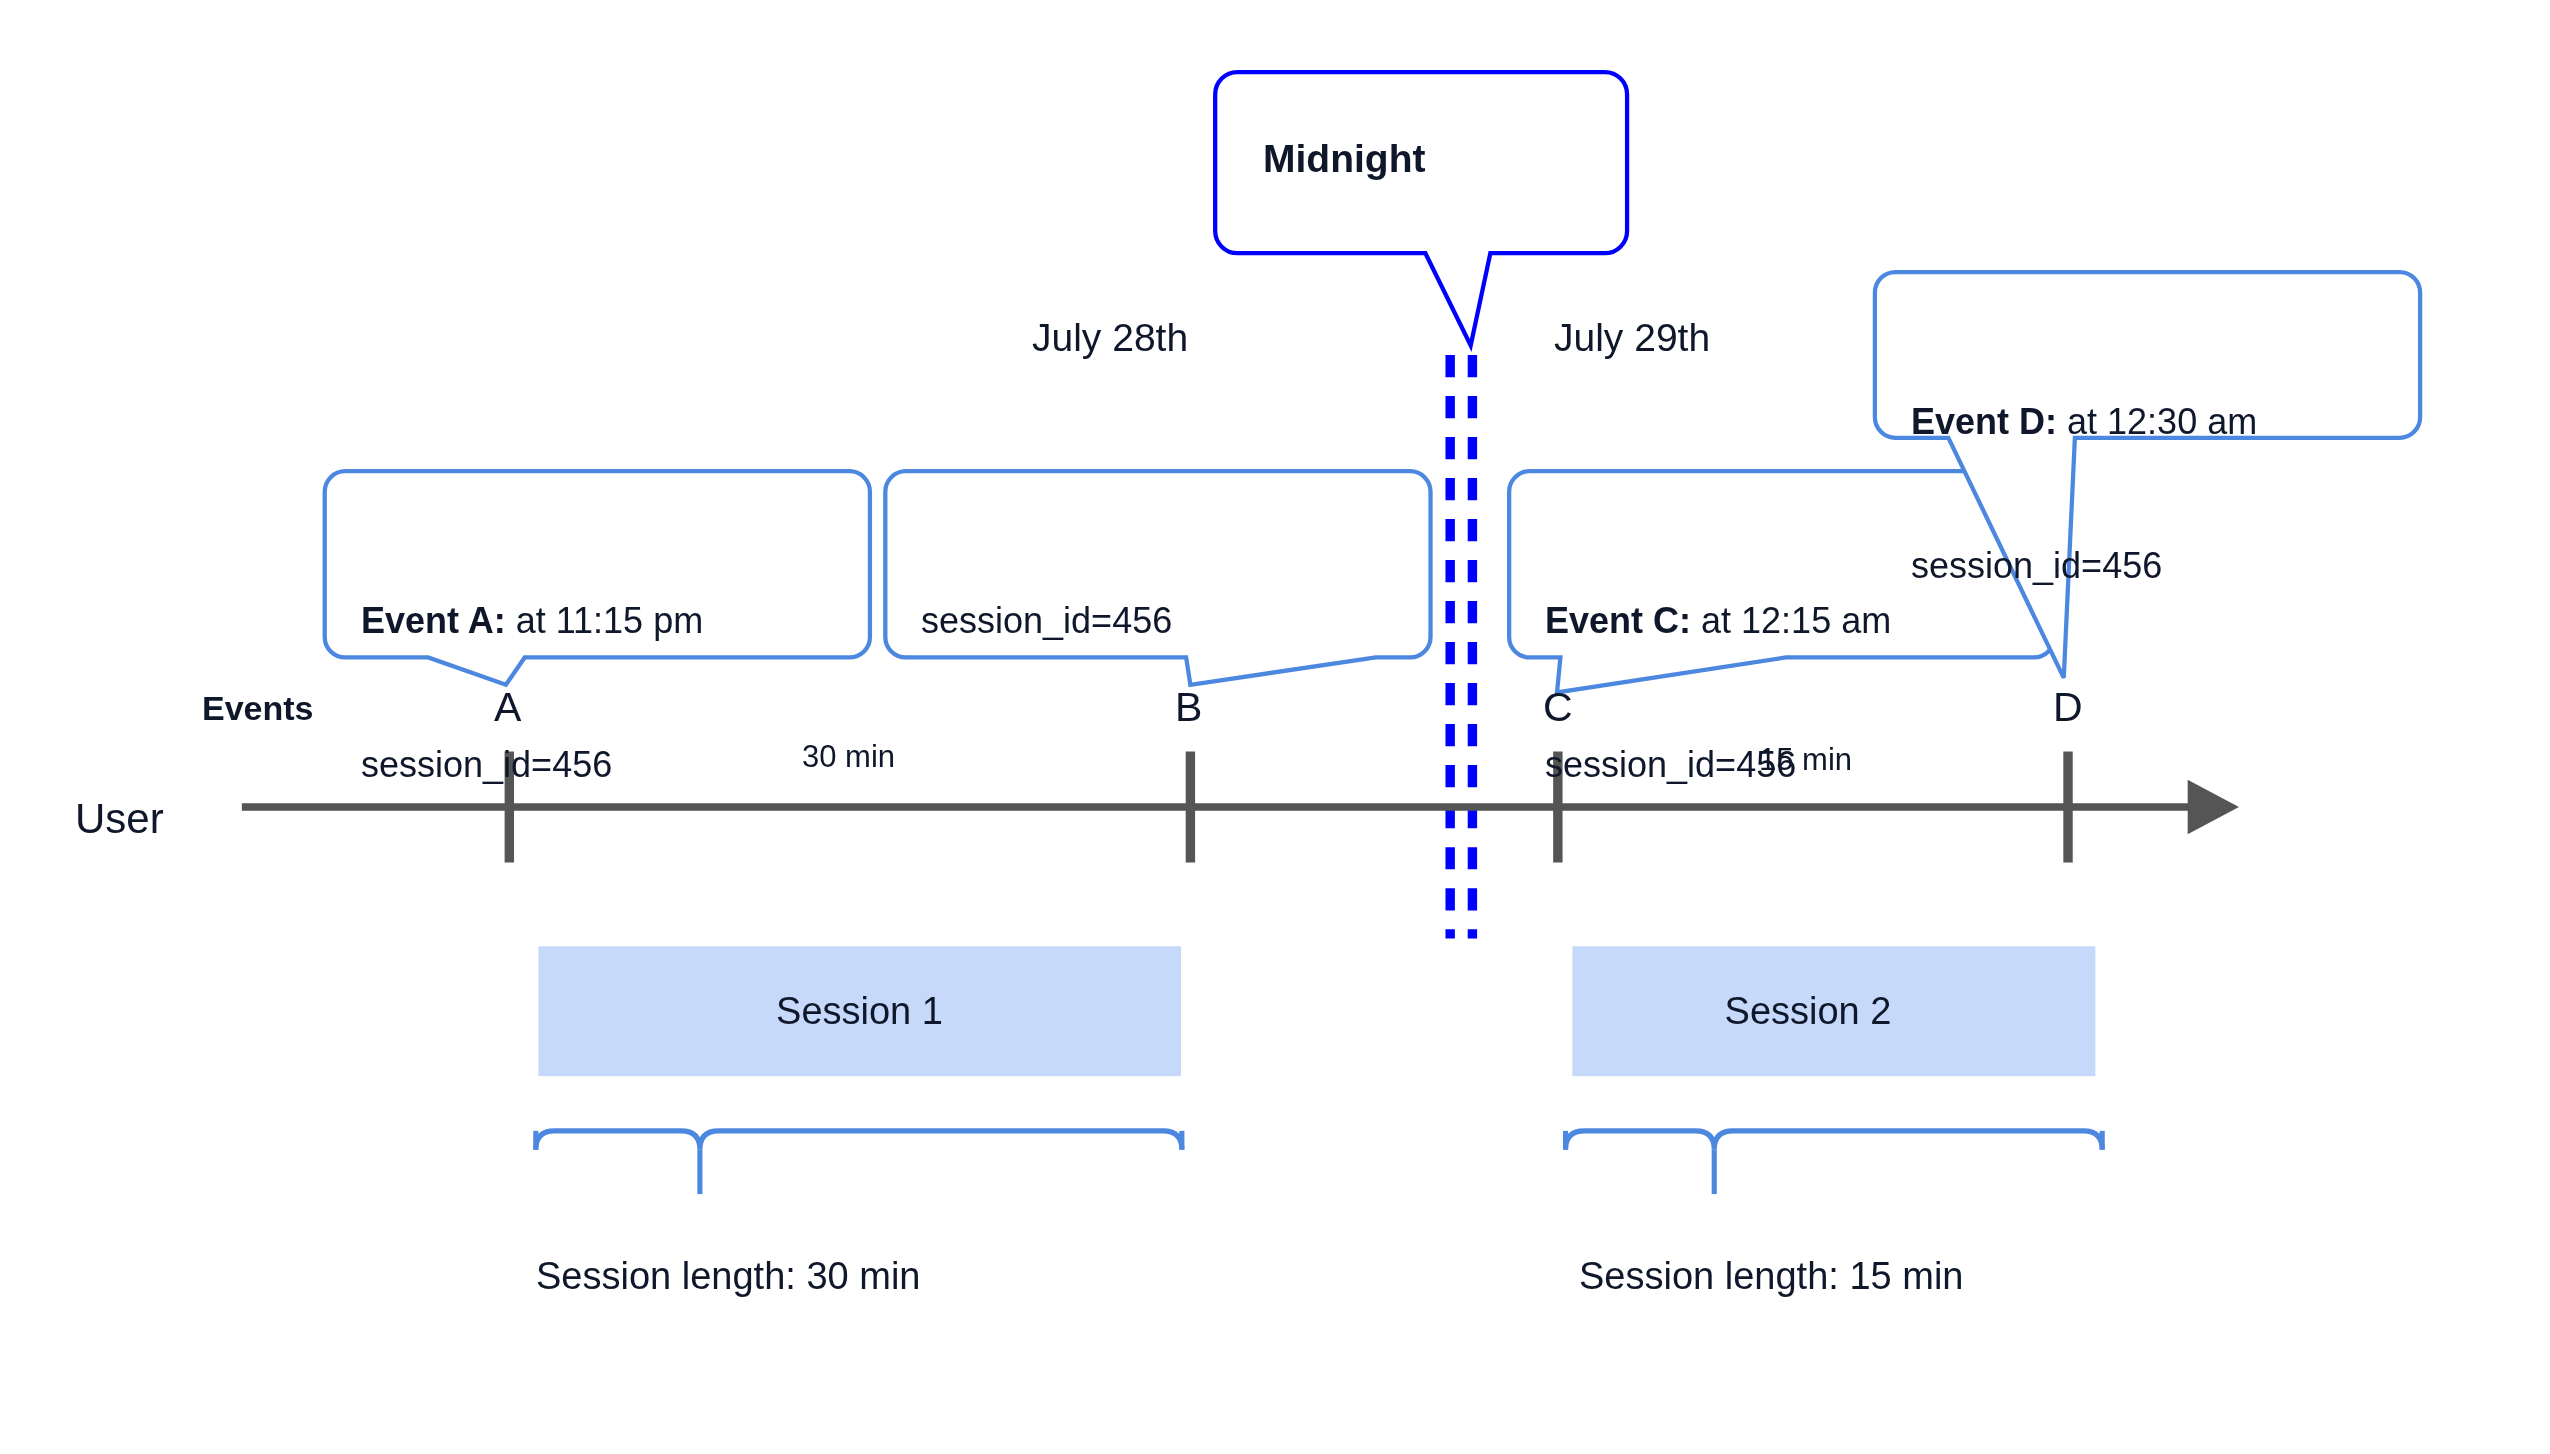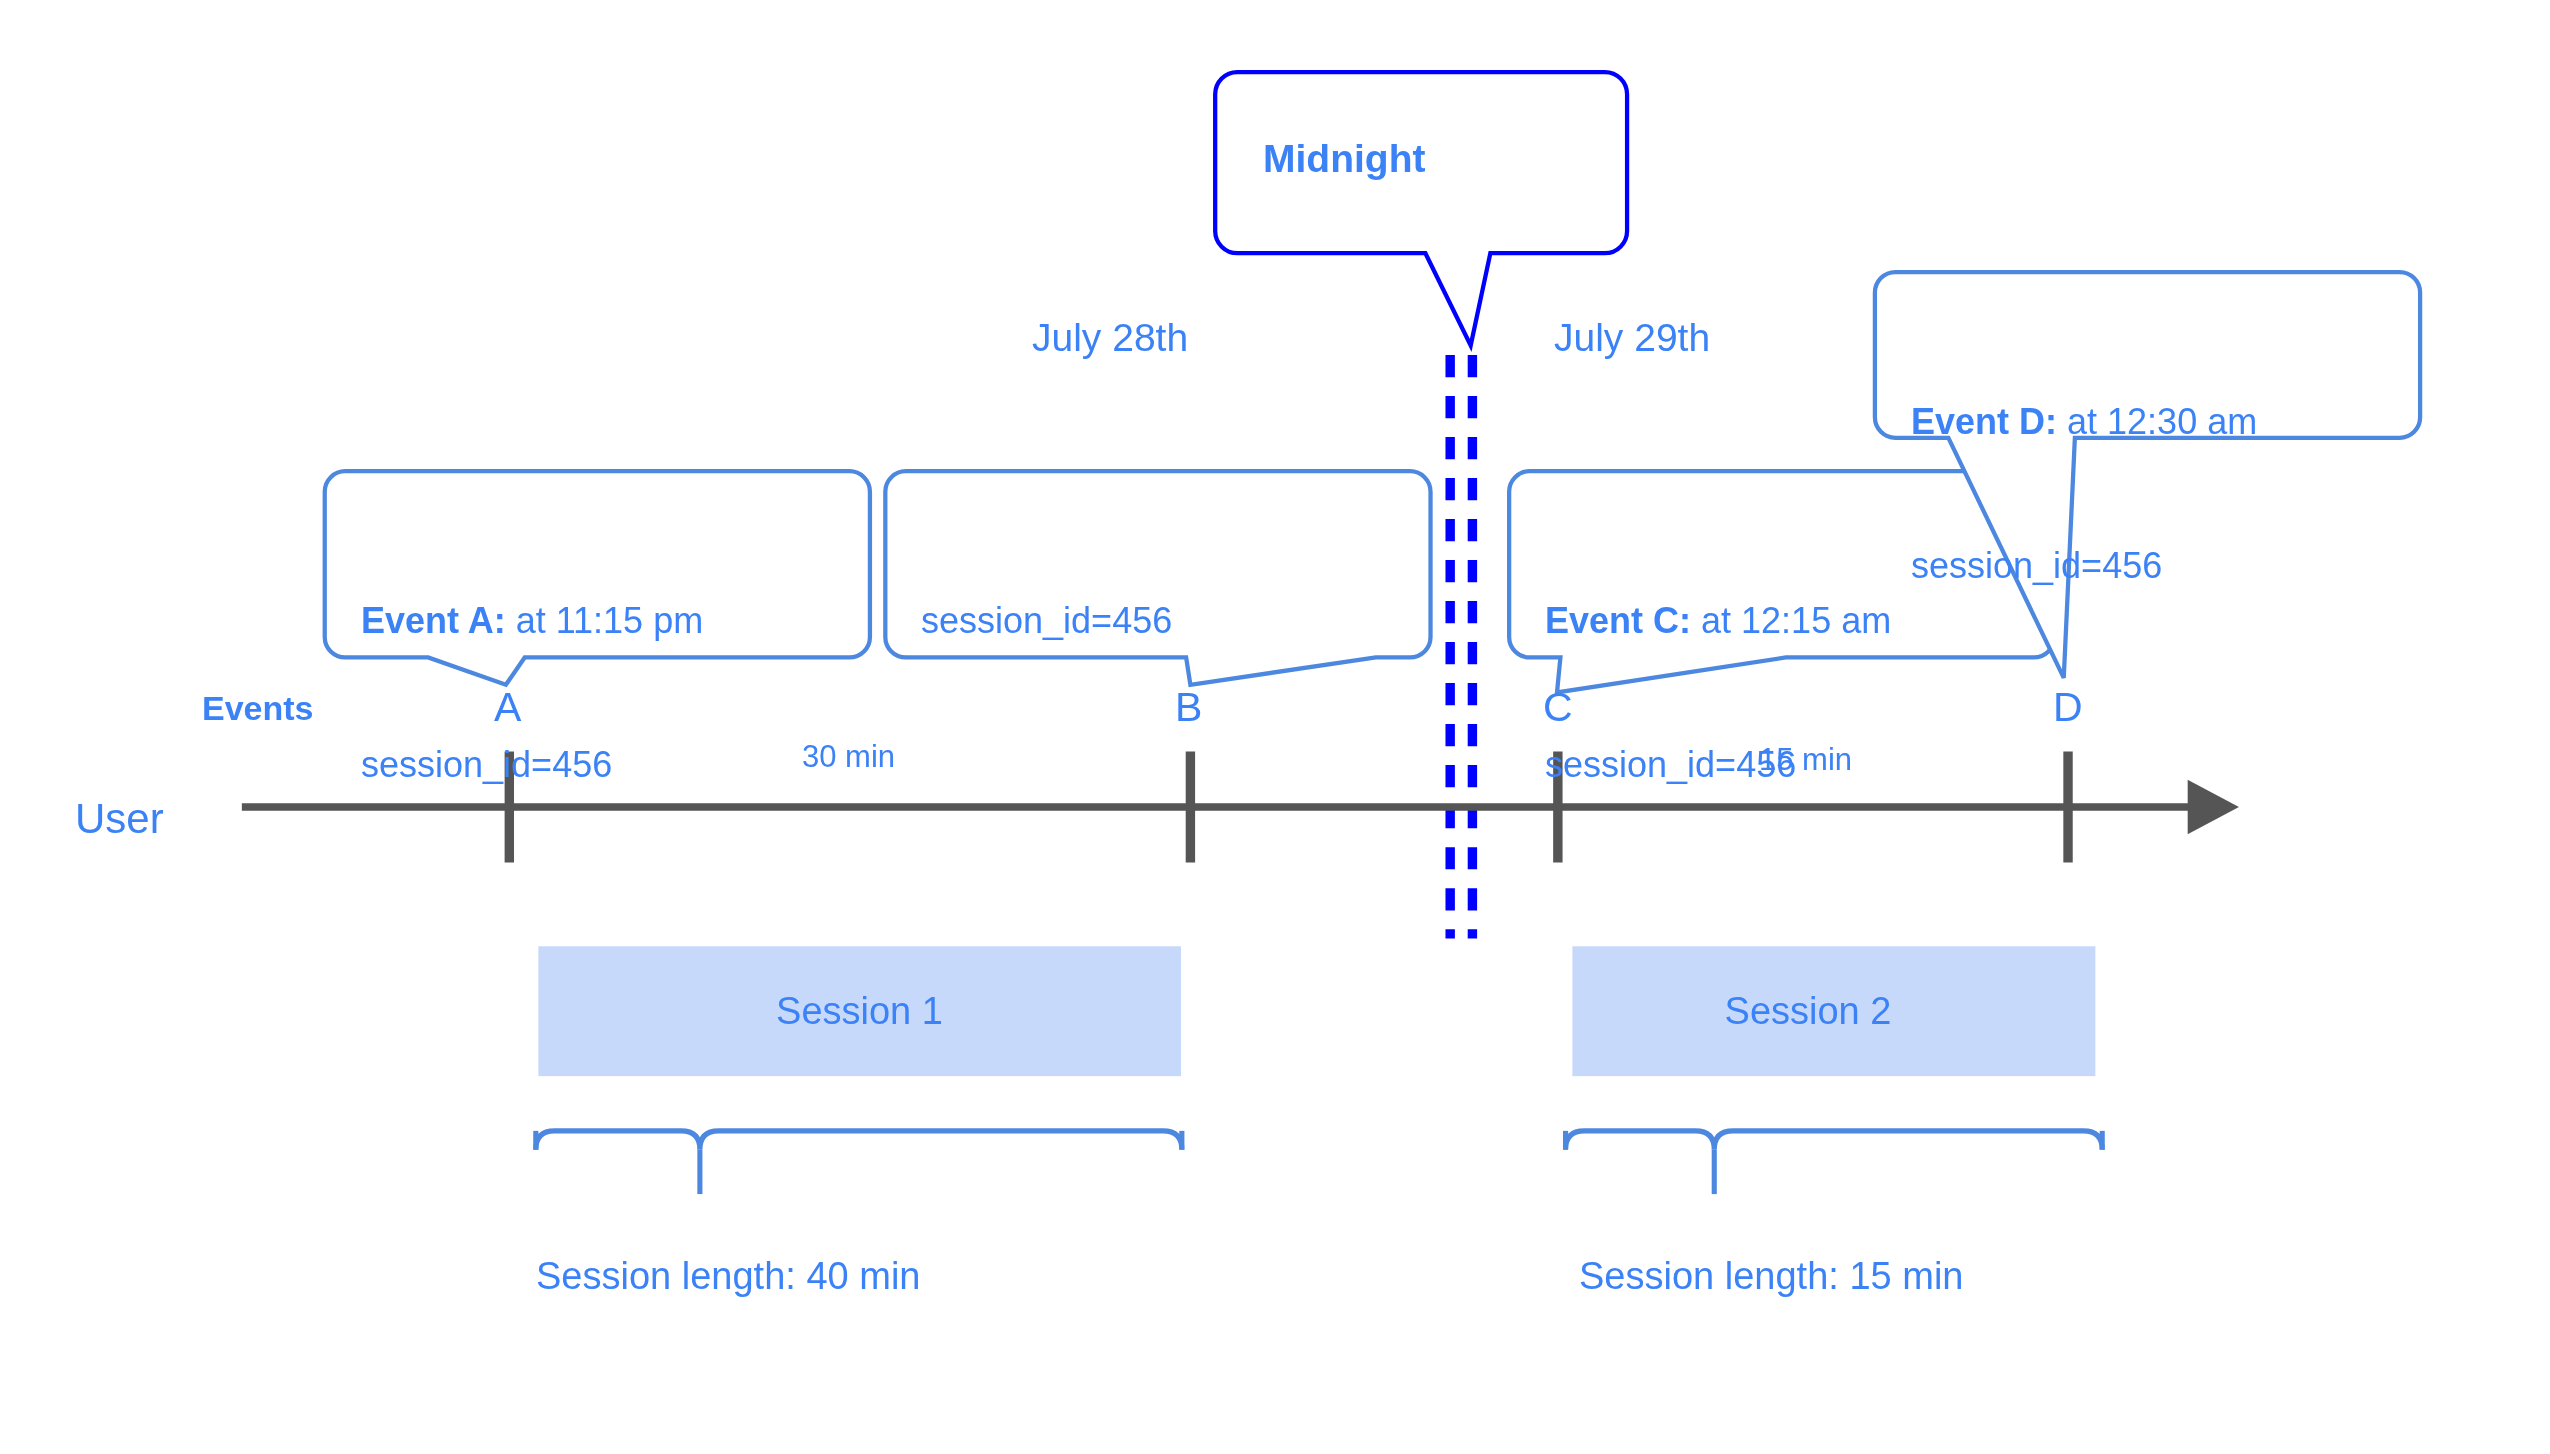--- a/index.html
+++ b/index.html
@@ -1,20 +1,20 @@
 <!DOCTYPE html>
 <html style="font-size:13.7px"><head>
 <meta charset="utf-8">
 <style>
   html,body{margin:0;padding:0;background:#ffffff;}
   body{width:2550px;height:1455px;overflow:hidden;font-family:"Liberation Sans",sans-serif;}
   #stage{position:relative;width:2550px;height:1455px;background:#ffffff;}
   #svg-layer{position:absolute;left:0;top:0;width:2550px;height:1455px;}
 
-  .txt{position:absolute;color:#3b82f6;white-space:pre;font-family:"Liberation Sans",sans-serif;}
+  .txt{position:absolute;color:#0f172a;white-space:pre;font-family:"Liberation Sans",sans-serif;}
 
   .callout-text{font-size:36px;line-height:48px;}
   .callout-text b{font-weight:bold;}
 
   .midnight-label{font-size:39px;font-weight:bold;}
   .date-label{font-size:39px;}
   .axis-name{font-size:42px;margin-top:16px;}
   .events-name{font-size:34px;}
   .tick-letter{font-size:41px;}
   .dur-label{font-size:31px;}
@@ -111,17 +111,17 @@
   <div class="txt tick-letter" style="left:1175px;top:684px;">B</div>
   <div class="txt tick-letter" style="left:1543px;top:684px;">C</div>
   <div class="txt tick-letter" style="left:2053px;top:684px;">D</div>
 
   <div class="txt dur-label" style="left:802px;top:739px;">30 min</div>
   <div class="txt dur-label" style="left:1759px;top:742px;">15 min</div>
 
   <div class="txt session-label" style="left:538px;top:990px;width:643px;text-align:center;">Session 1</div>
   <div class="txt session-label" style="left:1573px;top:990px;width:470px;text-align:center;">Session 2</div>
 
-  <div class="txt sesslen-label" style="left:536px;top:1255px;">Session length: 40 min</div>
+  <div class="txt sesslen-label" style="left:536px;top:1255px;">Session length: 30 min</div>
   <div class="txt sesslen-label" style="left:1579px;top:1255px;">Session length: 15 min</div>
 
 </div>
 
 
 </body></html>

